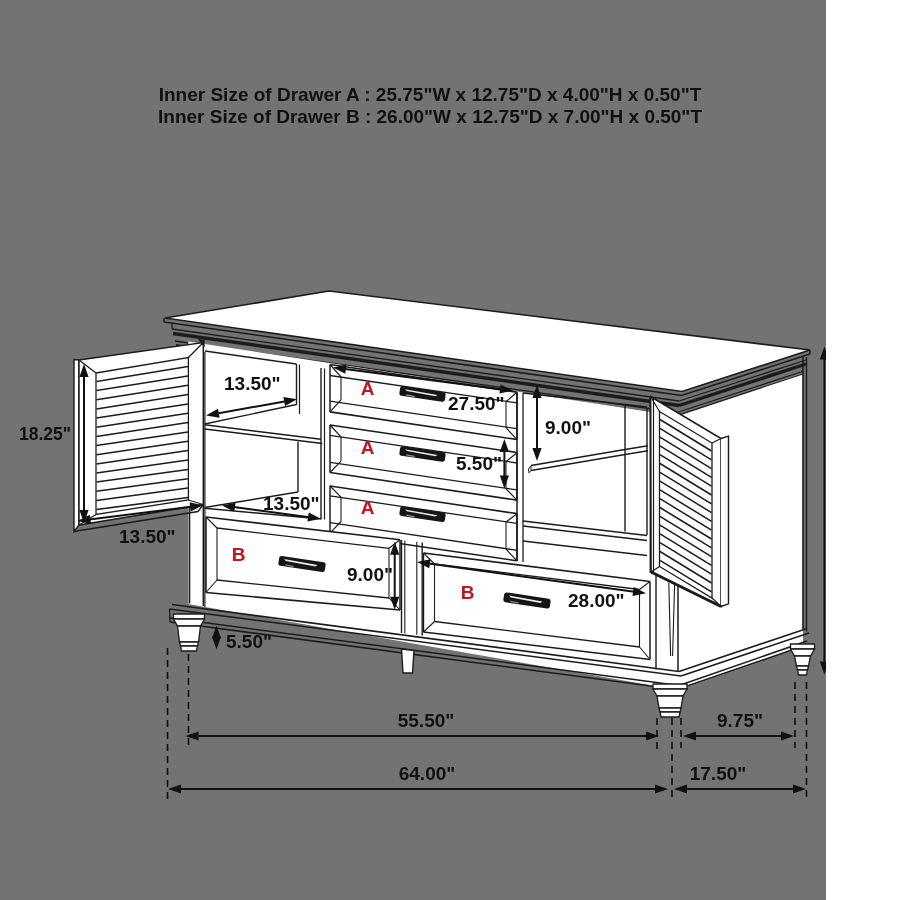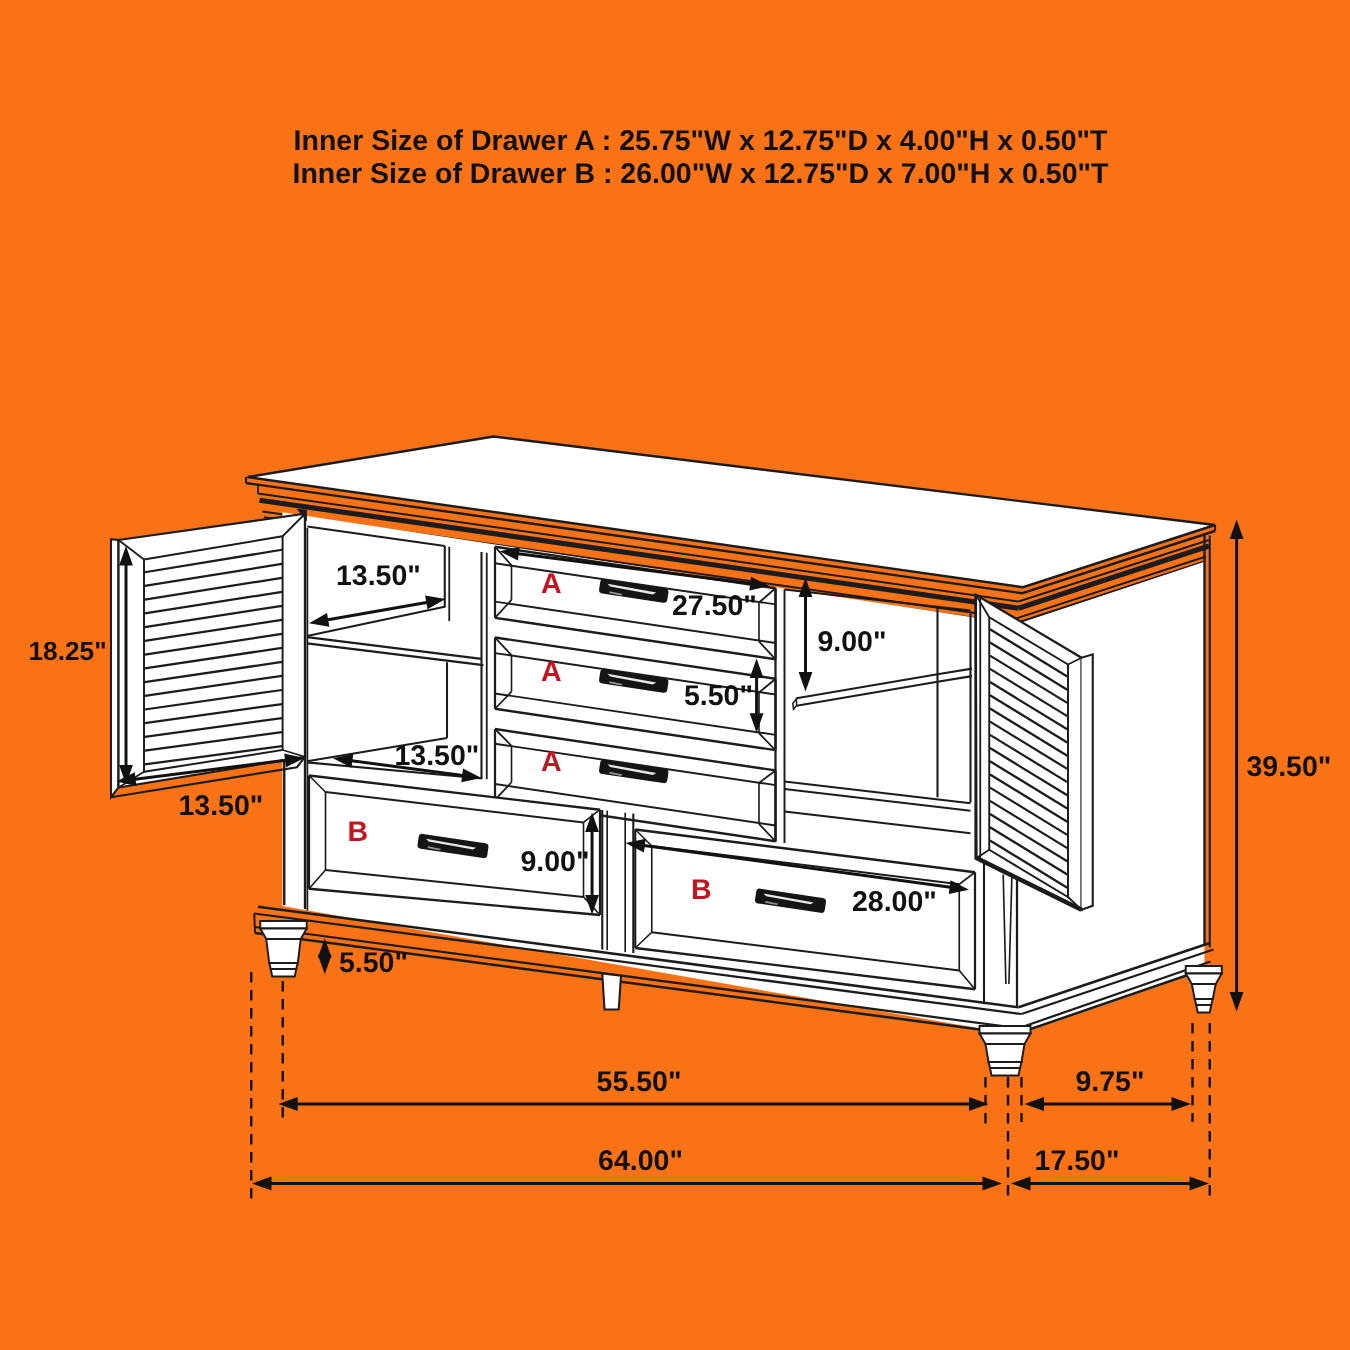--- a/index.html
+++ b/index.html
@@ -1,15 +1,15 @@
 <!DOCTYPE html>
 <html><head><meta charset="utf-8"><style>
 html,body{margin:0;padding:0;background:#fff;}
 *{font-family:"Liberation Sans",sans-serif;}
-#c{position:relative;width:900px;height:900px;background:#f97316;overflow:hidden;}
+#c{position:relative;width:826px;height:900px;background:#737373;overflow:hidden;}
 .tt{position:absolute;left:17px;top:84px;width:100%;text-align:center;font-weight:bold;font-size:19px;color:#111;line-height:21.5px;letter-spacing:0px;}
 </style></head>
 <body>
 <div id="c">
 <div class="tt">Inner Size of Drawer A : 25.75"W x 12.75"D x 4.00"H x 0.50"T<br>Inner Size of Drawer B : 26.00"W x 12.75"D x 7.00"H x 0.50"T</div>
 <svg width="900" height="900" viewBox="0 0 900 900" style="position:absolute;left:0;top:0">
 <polygon points="165.0,318.0 329.0,291.0 810.0,350.0 682.0,391.5" fill="white" stroke="#1c1c1c" stroke-width="1.6"></polygon>
 <path d="M164,322 L681.5,395.5 L810,354" fill="none" stroke="#1c1c1c" stroke-width="1.6"></path>
 <line x1="164.0" y1="318.0" x2="164.0" y2="322.0" stroke="#1c1c1c" stroke-width="1.4"></line>
 <line x1="810.0" y1="350.0" x2="810.0" y2="354.0" stroke="#1c1c1c" stroke-width="1.4"></line>

